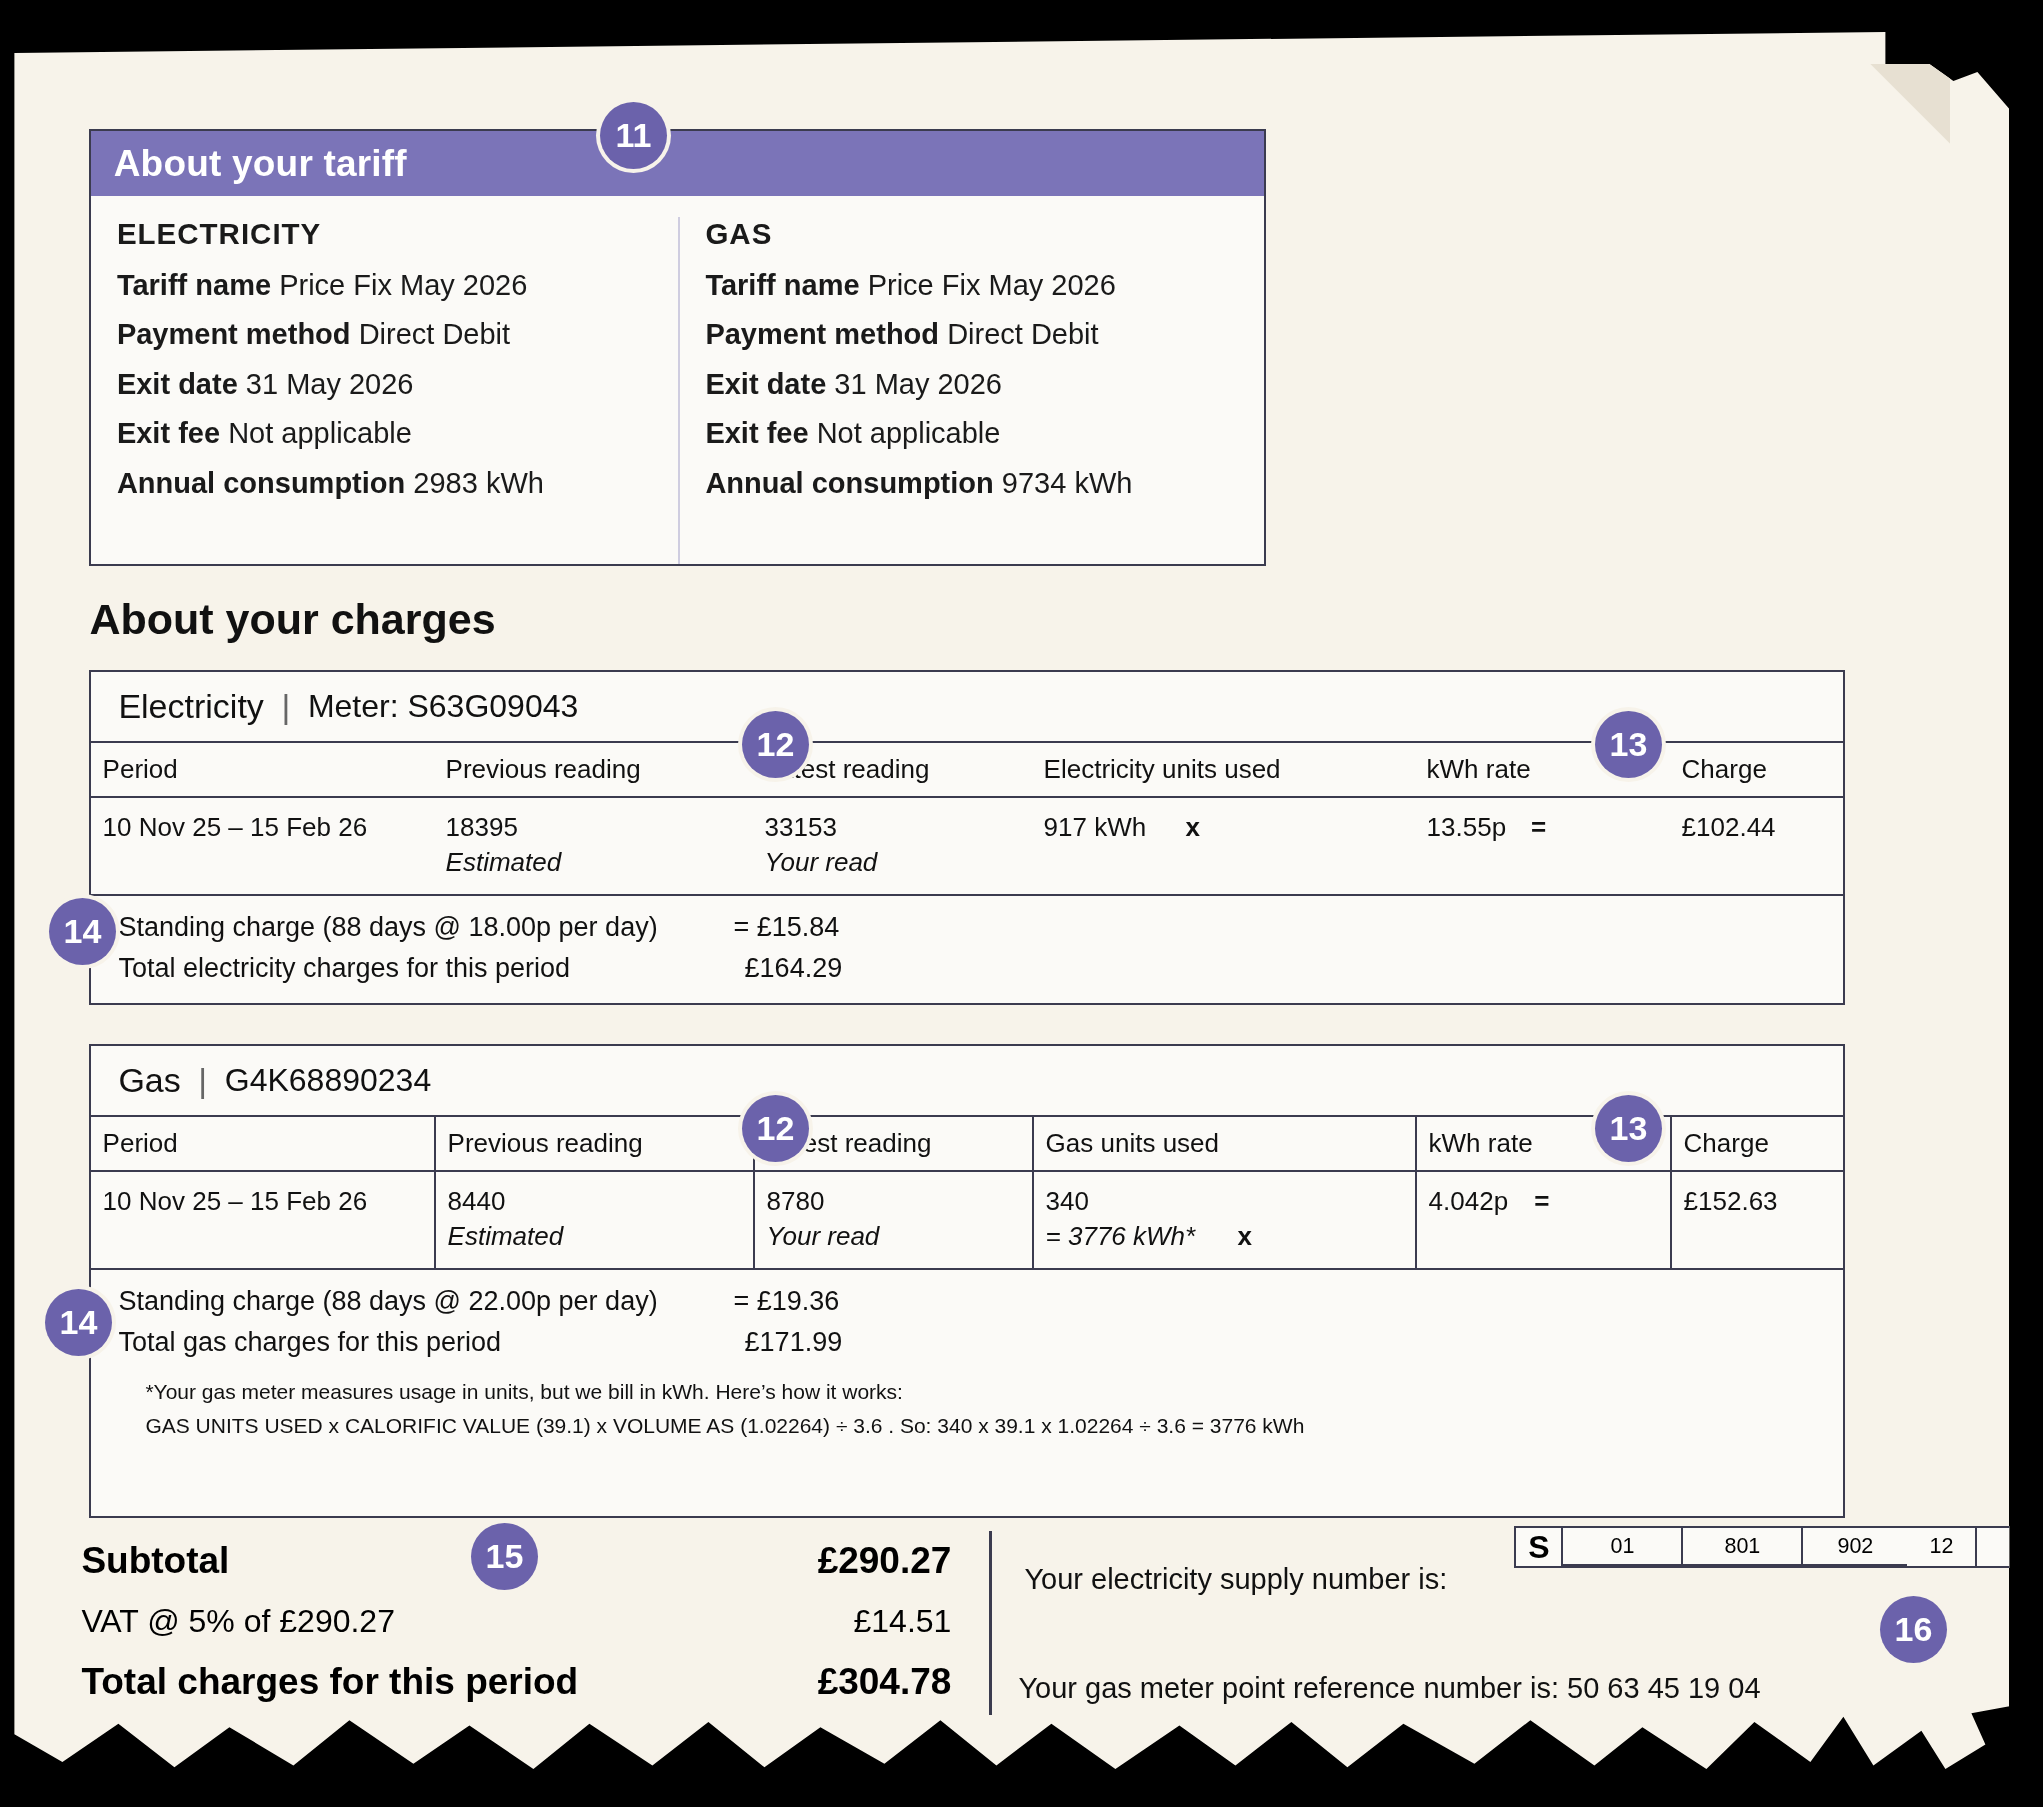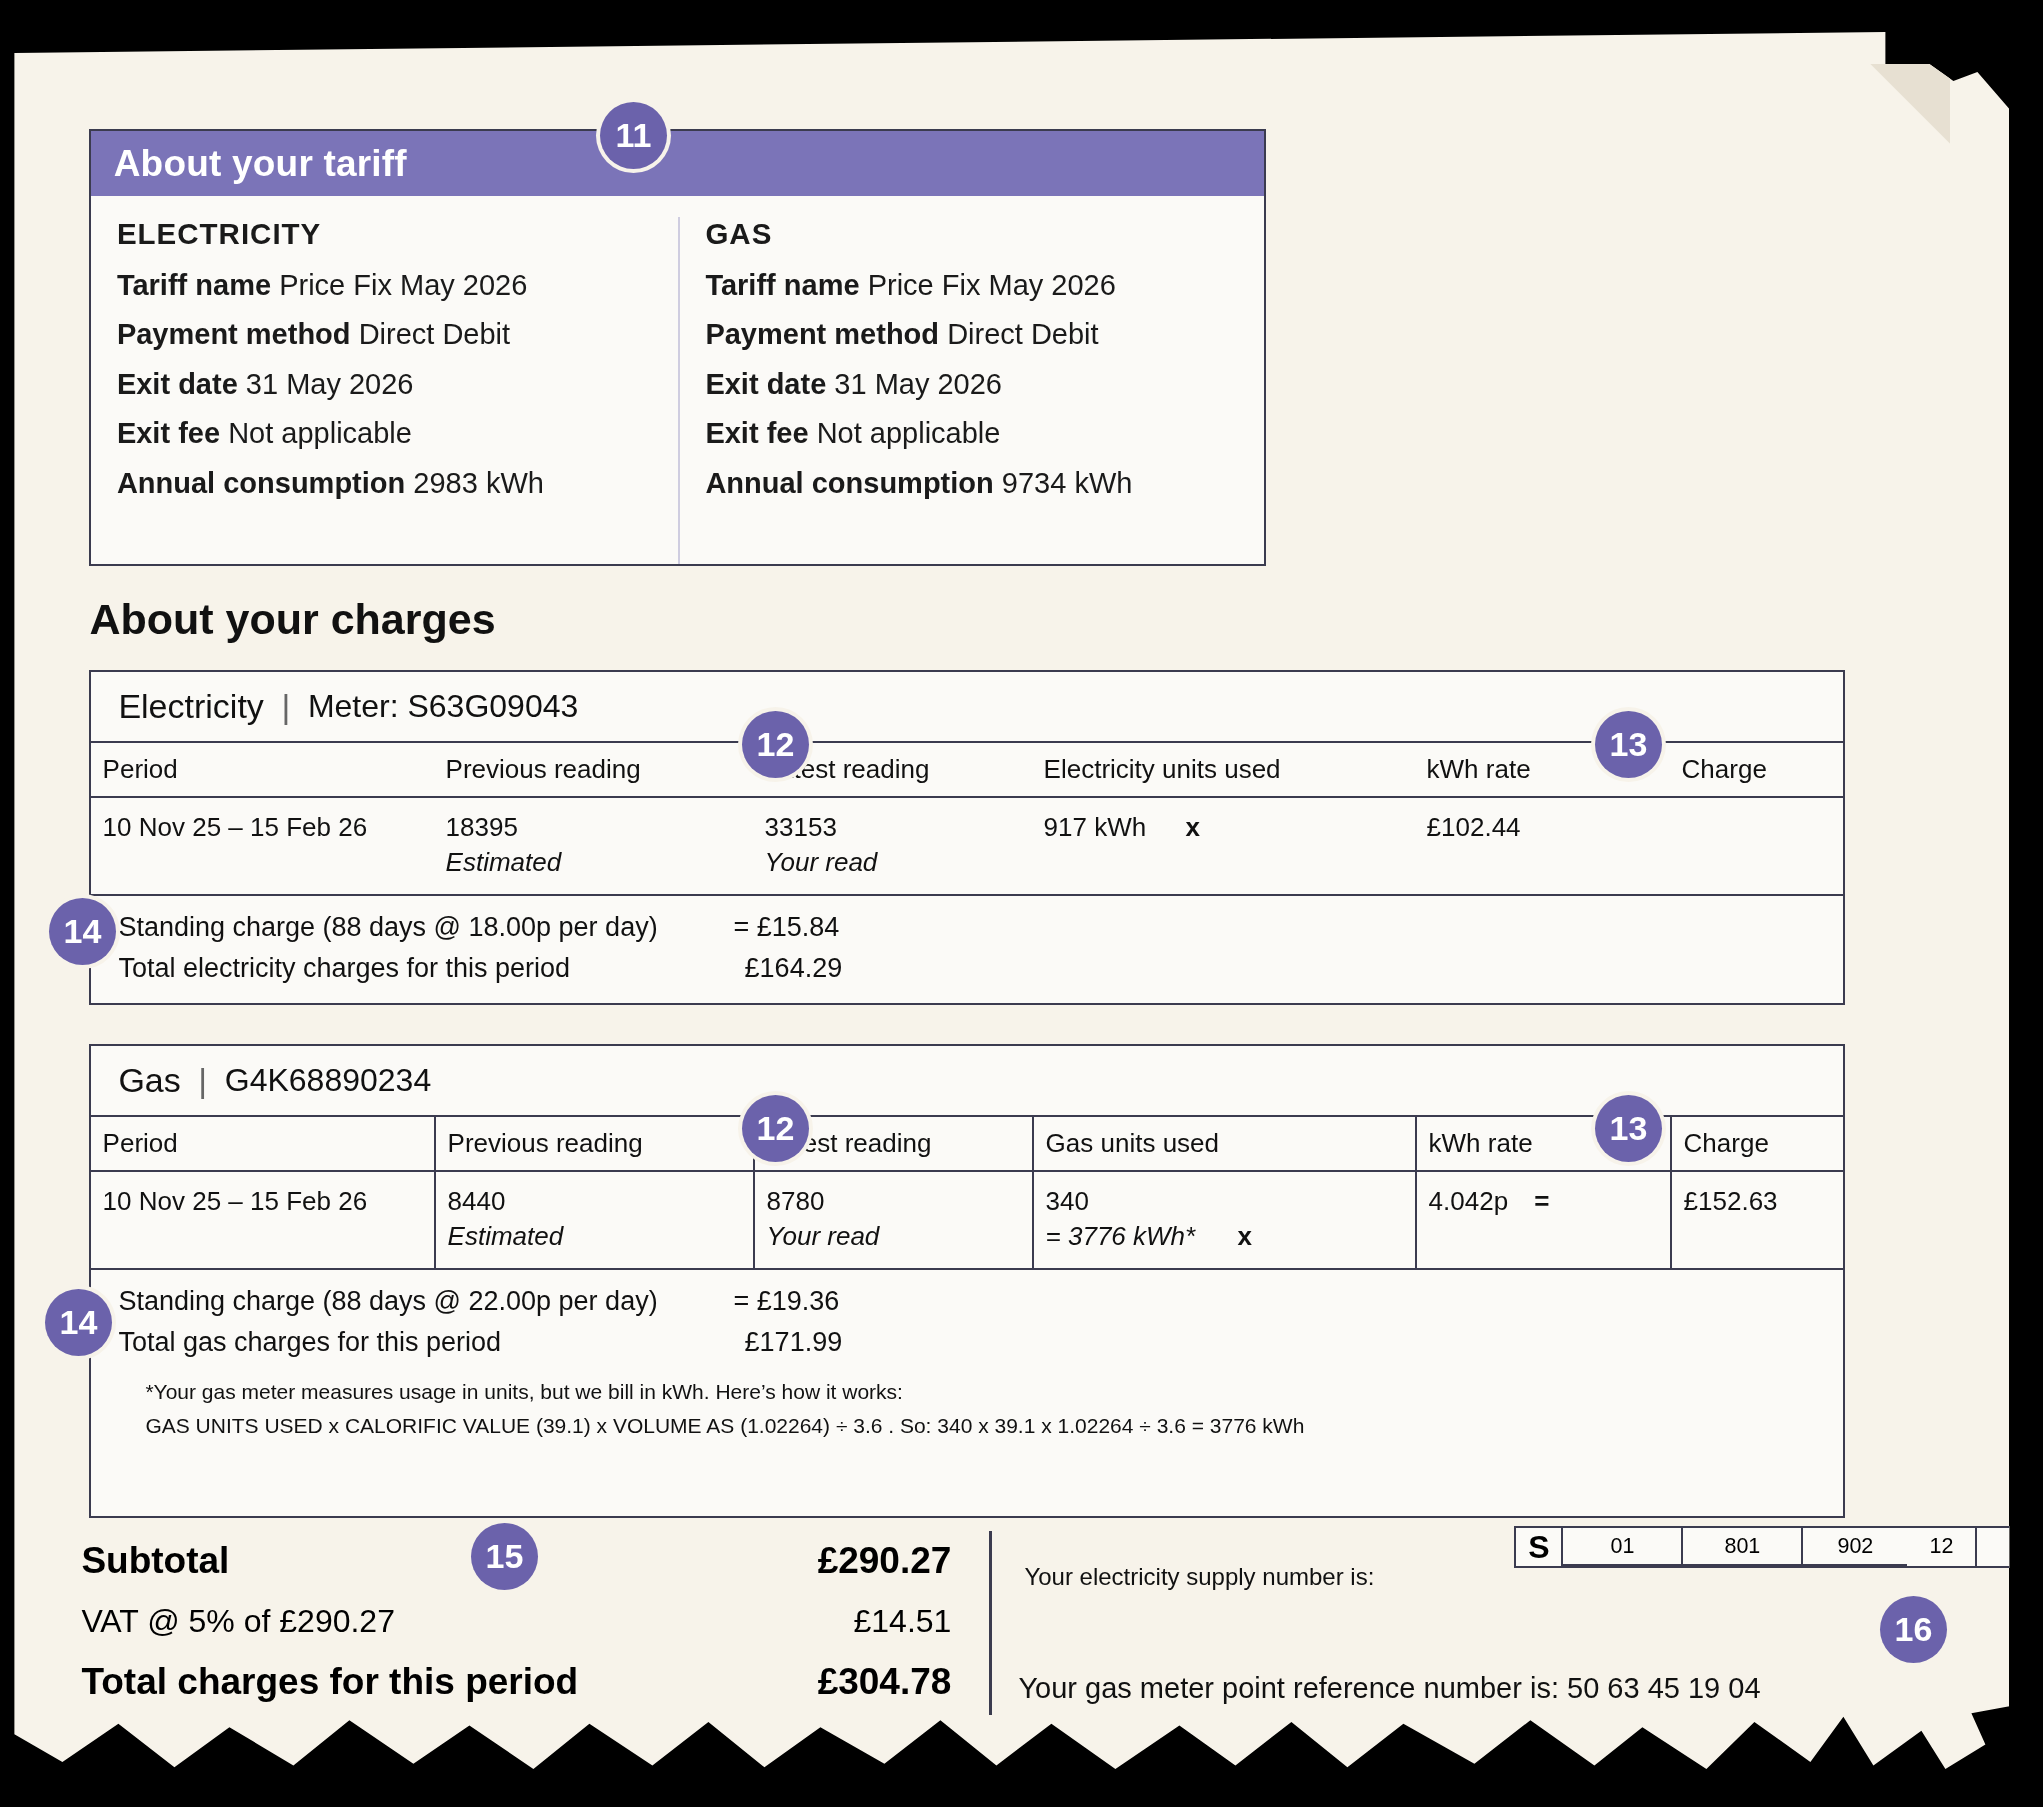--- a/index.html
+++ b/index.html
@@ -78,21 +78,21 @@
   
   .totals{position:absolute;left:67px;top:1508px;width:894px;}
   .t-line{display:flex;align-items:baseline;font-size:32px;color:#000000;margin-bottom:21px;}
   .t-line .lbl{width:615px;}
   .t-line .val{width:255px;text-align:right;}
   .t-line.big{font-size:37px;font-weight:bold;}
   .t-line.big .val{font-weight:bold;}
 
   .divider{position:absolute;left:975px;top:1499px;width:2.4px;height:184px;background:#3b3b4f;}
 
-  .supply{position:absolute;left:1010px;top:1531px;font-size:24px;color:#111;}
+  .supply{position:absolute;left:1010px;top:1531px;font-size:29px;color:#111;}
   .mprn{position:absolute;left:1004px;top:1640px;font-size:29px;color:#111;}
 
   
   .sgrid{position:absolute;left:1500px;top:1494px;border:2.4px solid #3b3b4f;background:#fbfaf7;display:flex;}
   .sgrid .sbox{width:45px;display:flex;align-items:center;justify-content:center;font-size:32px;font-weight:bold;border-right:2.4px solid #3b3b4f;}
   .sgrid .cols{display:flex;flex-direction:row;}
   .sgrid .r{display:flex;}
   .sgrid .r.top{border-bottom:2.4px solid #3b3b4f;}
   .sgrid .cellx{font-size:21.5px;text-align:center;padding:5.6px 0;border-right:2.4px solid #3b3b4f;box-sizing:border-box;}
   .sgrid .cellx:last-child{border-right:none;}
@@ -202,20 +202,24 @@
             <div class="it">Estimated</div>
           </div>
           <div class="cell c3">
             <div>33153</div>
             <div class="it">Your read</div>
           </div>
           <div class="cell c4">
             <span>917 kWh</span>
             <span class="bold" style="margin-left:32px;">x</span>
           </div>
+          <div class="cell c5">
+            <span>13.55p</span>
+            <span class="bold" style="margin-left:17.6px;">=</span>
+          </div>
           <div class="cell c6">£102.44</div>
         </div>
 
         <div class="sub-row">
           <div class="sub-line">
             <div class="lbl">Standing charge (88 days @ 18.00p per day)</div>
             <div class="val">= £15.84</div>
           </div>
           <div class="sub-line">
             <div class="lbl">Total electricity charges for this period</div>

